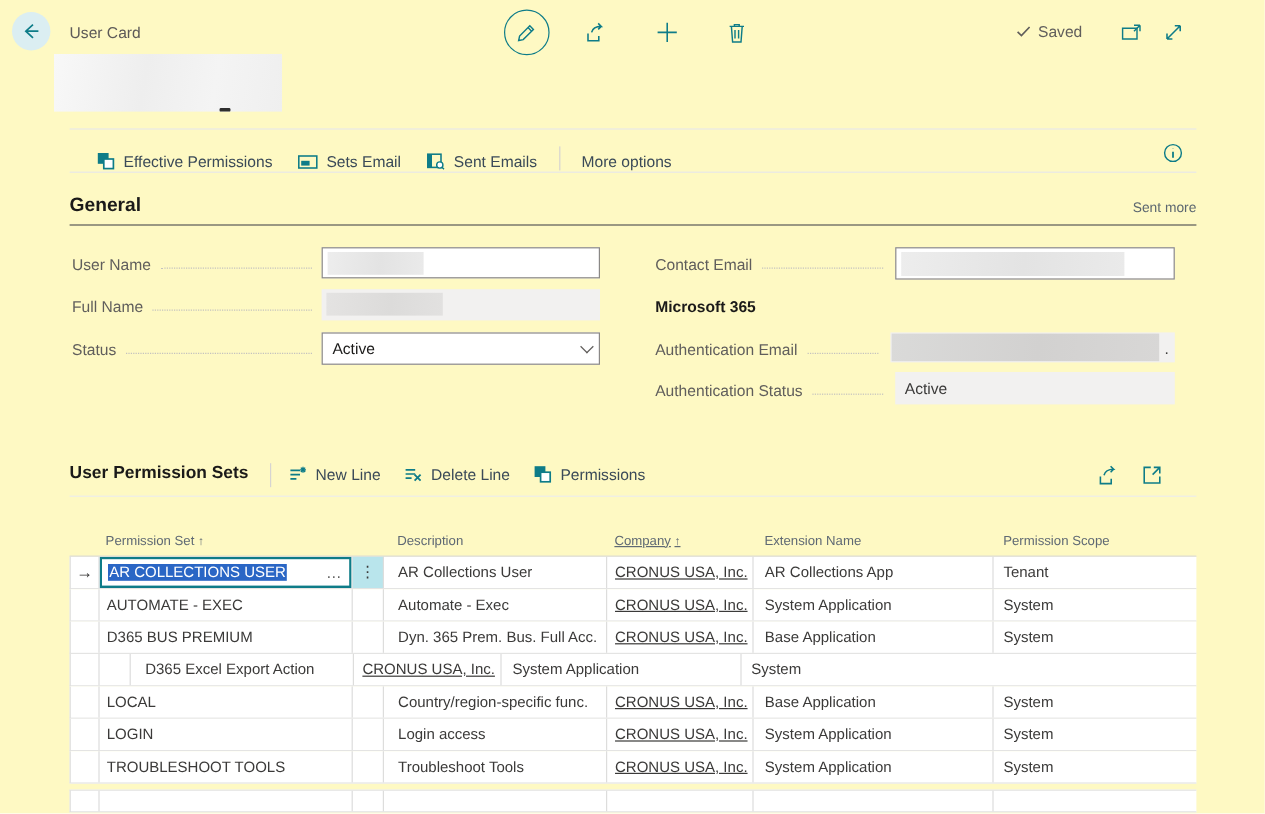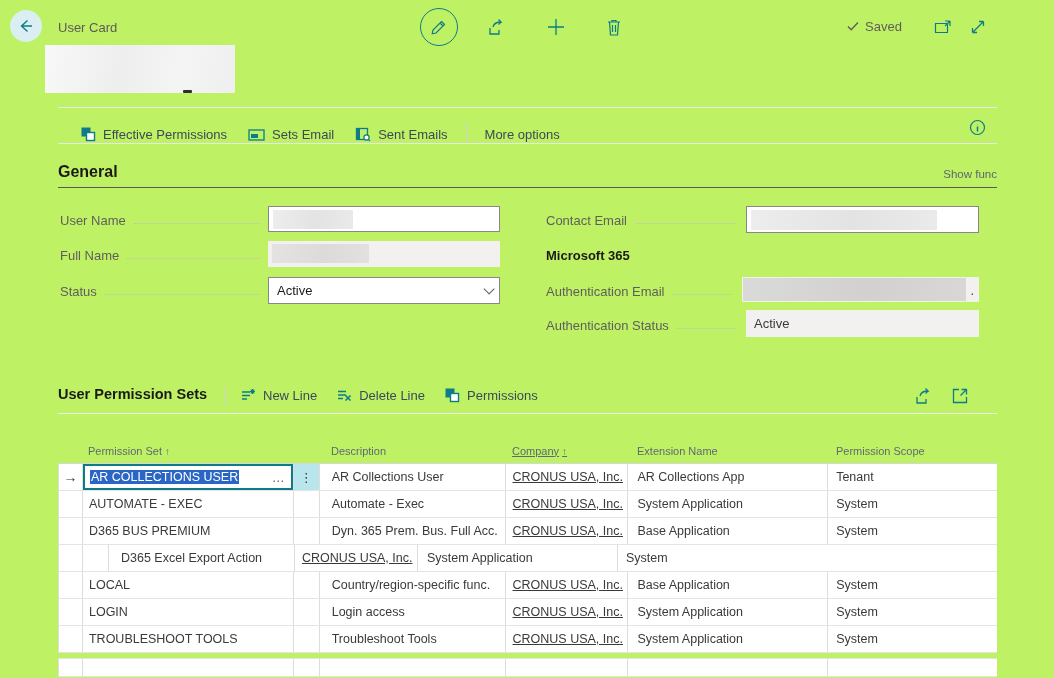--- a/index.html
+++ b/index.html
@@ -1,19 +1,19 @@
 <!DOCTYPE html>
 <html><head>
 <meta charset="utf-8">
 <style>
   * { margin:0; padding:0; box-sizing:border-box; }
   html,body { background:#fff; }
   #app {
     position:relative; width:1054px; height:678px; overflow:hidden;
-    background:#bef264; font-family:"Liberation Sans","DejaVu Sans",sans-serif;
+    background:#fef9c3; font-family:"Liberation Sans","DejaVu Sans",sans-serif;
     color:#1b1a19;
   }
   
   .back-btn { position:absolute; left:10px; top:10px; width:32px; height:32px;
     border-radius:50%; background:#dbeef2; display:flex; align-items:center; justify-content:center; cursor:pointer; }
   .page-title { position:absolute; left:58px; top:20px; font-size:13px; color:#5d5a58; }
   .edit-circle { position:absolute; left:420px; top:8px; width:38px; height:38px; border-radius:50%;
     border:1.2px solid #0e7c88; display:flex; align-items:center; justify-content:center; cursor:pointer; }
   .tb-ic { position:absolute; top:17px; width:20px; height:20px; cursor:pointer; }
   .saved { position:absolute; left:846px; top:19px; display:flex; align-items:flex-start; gap:5px;
@@ -190,21 +190,21 @@
     <span>
       <svg class="ic" width="17" height="17" viewBox="0 0 17 17">
           <circle cx="8.5" cy="8.5" r="7" fill="none" stroke="#0e7c88" stroke-width="1.2"></circle>
           <path d="M8.5 5 v0.2 M8.5 7.5 v5" stroke="#0e7c88" stroke-width="1.5"></path>
         </svg>
     </span>
   </div>
   <div class="hdiv" style="top:143px;"></div>
 
   <div class="sec-head">General</div>
-  <div class="show-more">Show func</div>
+  <div class="show-more">Sent more</div>
   <div class="sec-underline"></div>
 
   <div class="lblrow" style="left:60px; top:212px; width:206px;">
     <span>User Name</span>
       <span class="leader"></span>
   </div>
   <div class="fld bordered" style="left:268px; top:206px; width:232px;">
     <span class="blur-chip" style="width:80px;"></span>
   </div>
 

